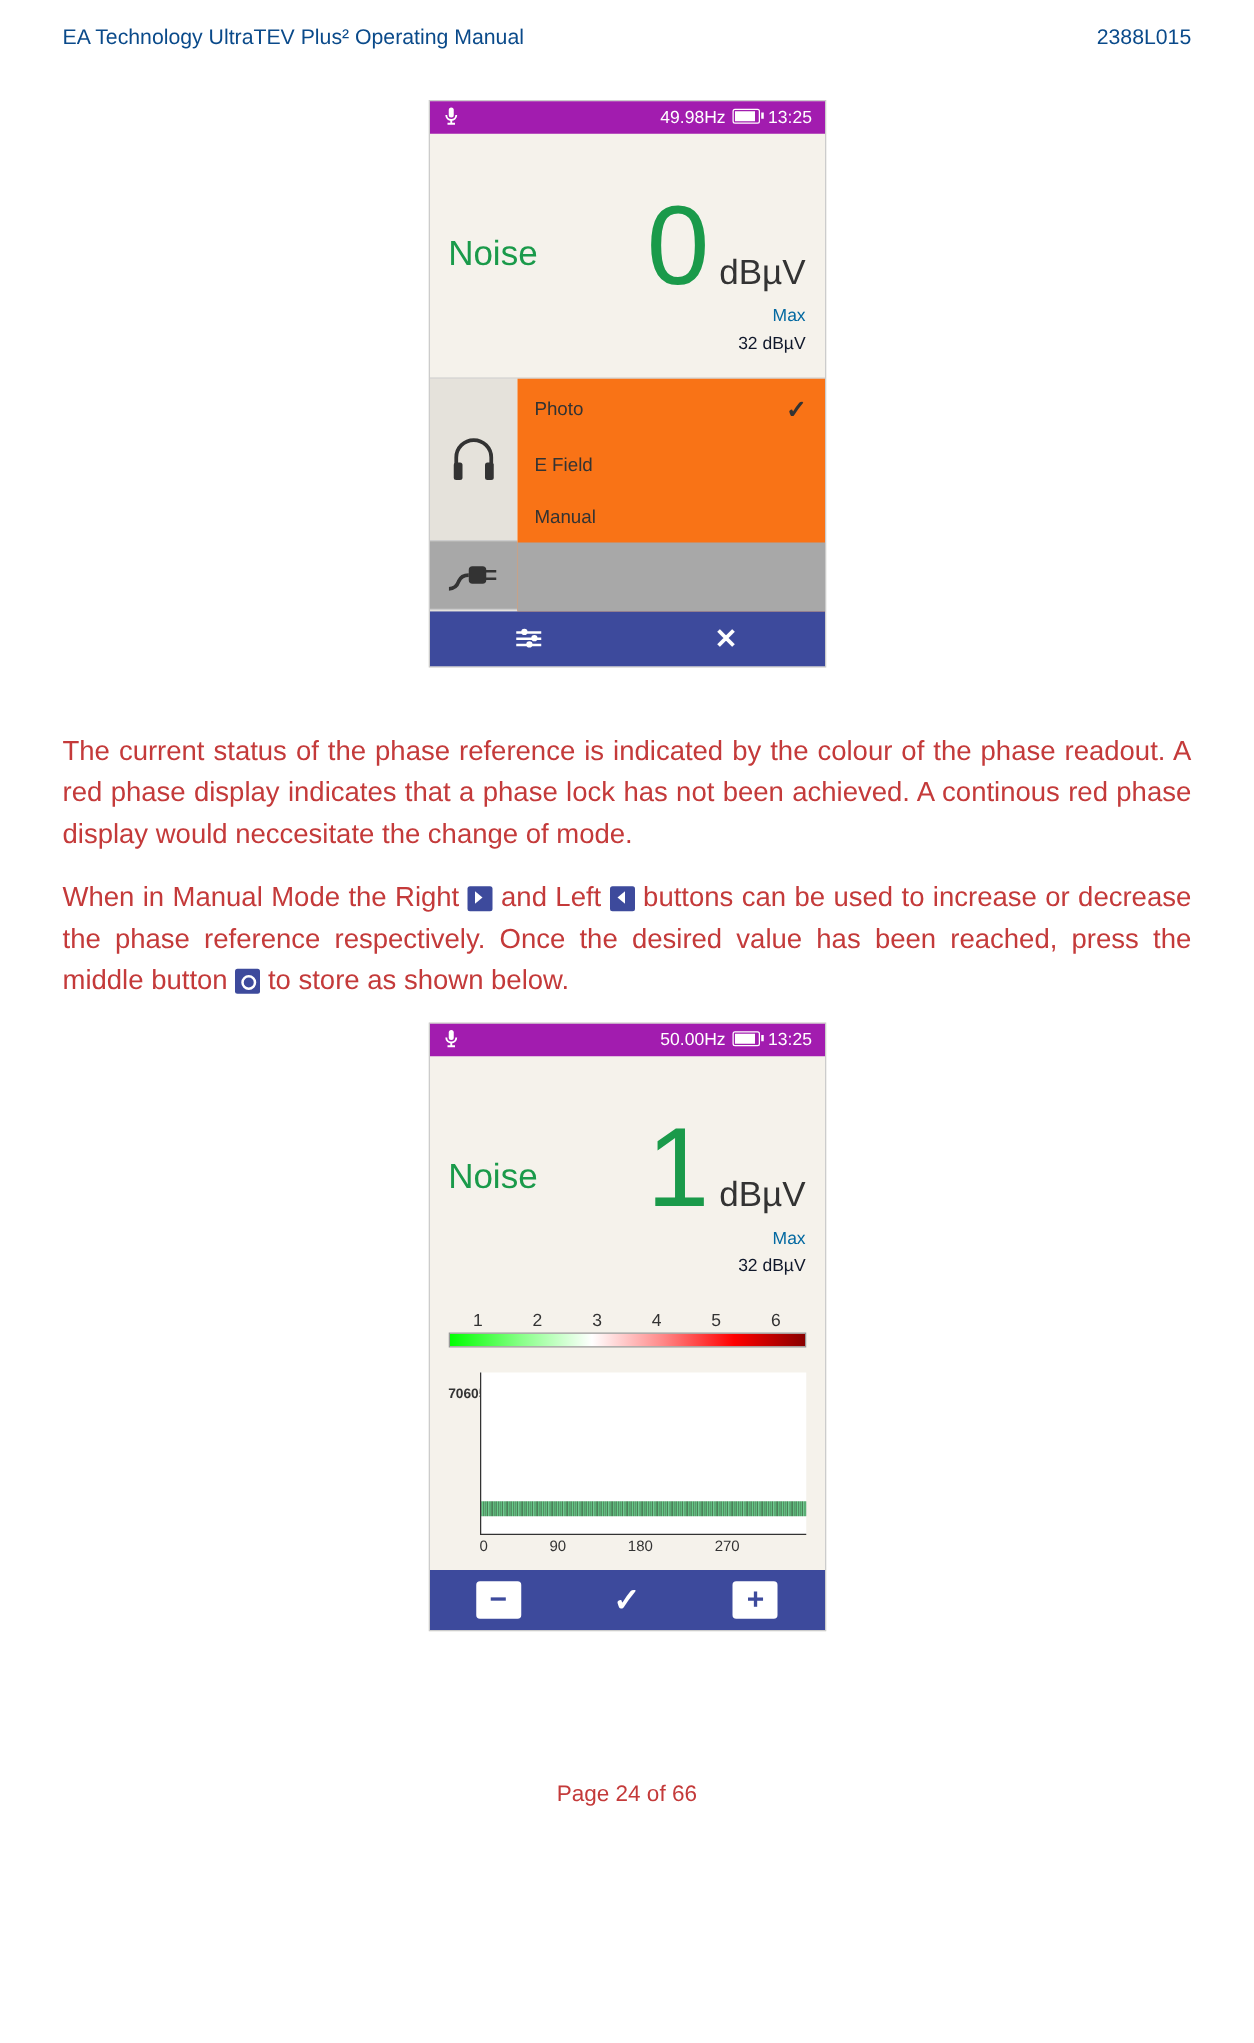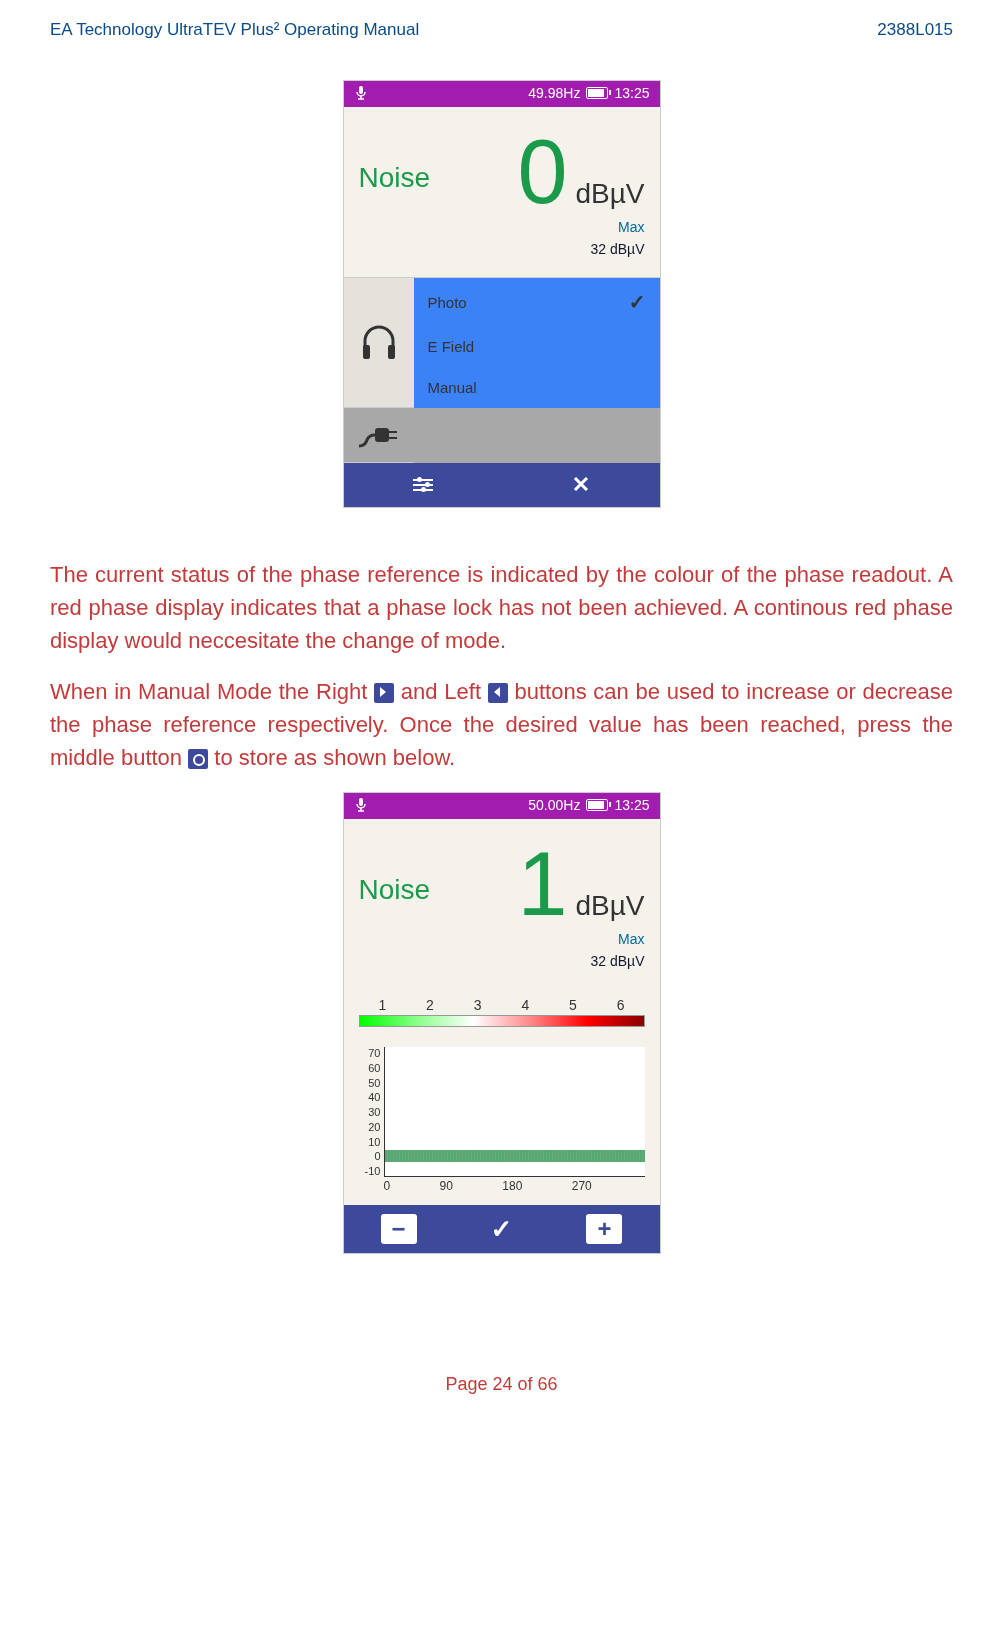--- a/index.html
+++ b/index.html
@@ -67,20 +67,21 @@
       top: 1px;
       width: 80%;
       height: calc(100% - 2px);
       background: white;
     }
     .reading-area {
       padding: 20px 15px;
       display: flex;
       align-items: flex-start;
       gap: 12px;
+      margin-top: 25px;
     }
     .noise-label {
       color: #1a9a4a;
       font-size: 28px;
       margin-top: 35px;
     }
     .reading-value {
       flex: 1;
       text-align: right;
     }
@@ -125,21 +126,21 @@
       display: flex;
       align-items: center;
       justify-content: center;
       border-bottom: 1px solid #ccc;
     }
     .icon-cell.active-row {
       background: #a8a8a8;
     }
     .menu-items {
       flex: 1;
-      background: #3b82f6;
+      background: #f97316;
     }
     .menu-item {
       padding: 12px 14px;
       font-size: 15px;
       display: flex;
       justify-content: space-between;
       align-items: center;
     }
     .bottom-bar {
       background: #3d4a9c;
@@ -206,28 +207,29 @@
       border: 1px solid #999;
     }
     .phase-chart {
       position: relative;
       height: 150px;
       margin-left: 25px;
     }
     .y-labels {
       position: absolute;
       left: -25px;
-      top: 0;
+      top: 11px;
       bottom: 20px;
       display: flex;
-      flex-direction: column;
+      flex-direction: row;
       justify-content: space-between;
       font-size: 11px;
       text-align: right;
       width: 22px;
+      font-weight: bold;
     }
     .chart-plot {
       border-left: 1px solid #333;
       border-bottom: 1px solid #333;
       height: 130px;
       position: relative;
       background: #fff;
     }
     .noise-band {
       position: absolute;

